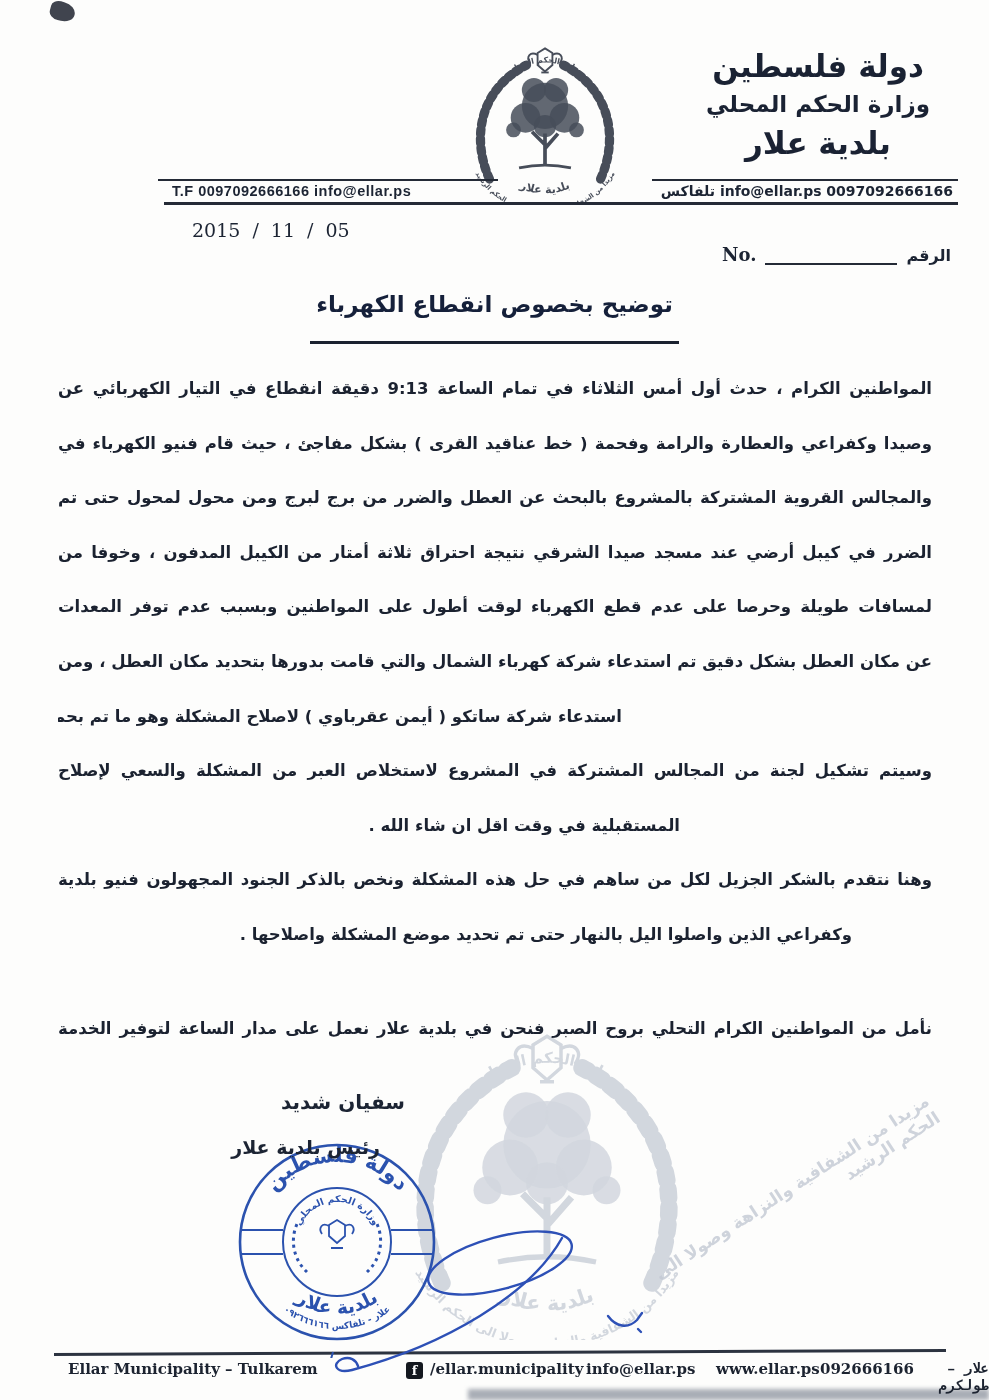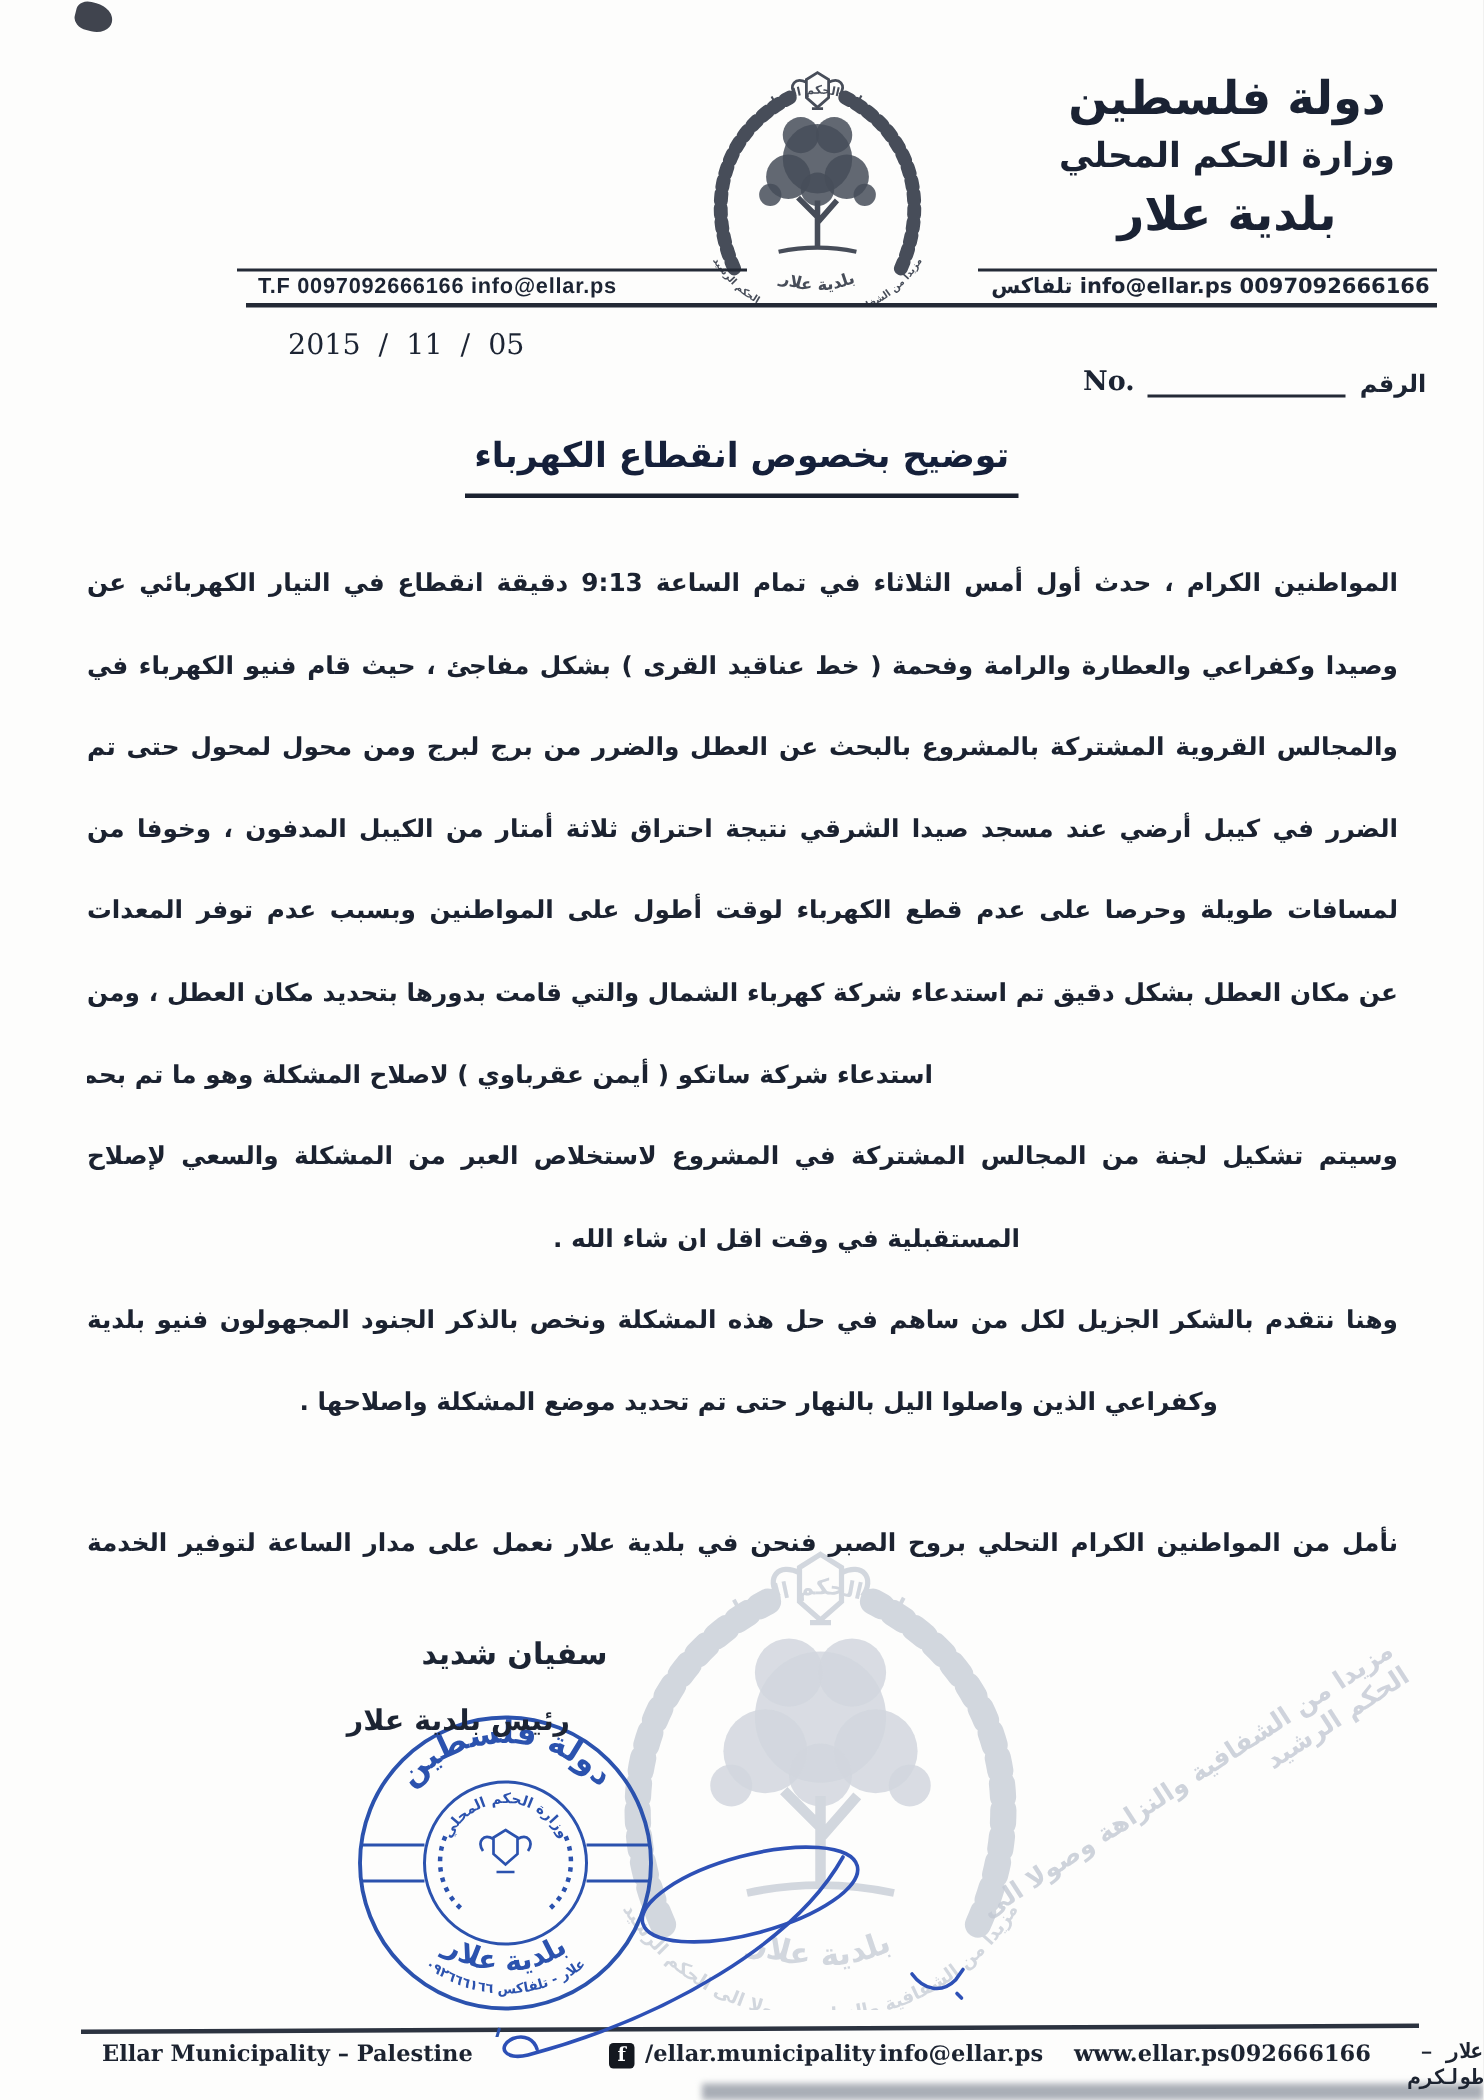--- a/index.html
+++ b/index.html
@@ -27,30 +27,30 @@
   
   .date{position:absolute;left:192px;top:219px;font-family:"DejaVu Serif",serif;
     font-weight:normal;font-size:19px;word-spacing:6px;}
   .no-row{position:absolute;left:722px;top:217px;display:flex;align-items:flex-end;gap:9px;}
   .no-en{font-family:"DejaVu Serif",serif;font-weight:bold;font-size:18px;}
   .no-blank{display:inline-block;width:132px;border-bottom:2px solid #242a36;height:20px;}
   .no-ar{font-weight:bold;font-size:16px;margin-top:29px;}
   
   .title-wrap{position:absolute;left:0;right:0;top:291px;text-align:center;z-index:6;}
   .title-wrap span{display:inline-block;font-weight:bold;font-size:23px;color:#15203a;
-    border-bottom:3px solid #1b2230;padding:0 6px 12px;}
+    border-bottom:3px solid #1b2230;padding:0 6px 24px;}
   
   .body-block{position:absolute;left:58px;top:362px;width:874px;direction:rtl;z-index:6;}
   .p4-block{position:absolute;left:58px;top:1002px;width:874px;direction:rtl;z-index:6;}
   .bline{height:54.6px;line-height:54.6px;font-size:16.5px;font-weight:bold;
     color:#1b2230;overflow:hidden;white-space:nowrap;}
   .bline.just{white-space:normal;text-align:justify;text-align-last:justify;text-justify:inter-word;}
   .bline.s1{text-align:right;margin-right:310px;}
   .bline.s2{text-align:right;margin-right:252px;}
-  .bline.s3{text-align:right;margin-right:120px;}
+  .bline.s3{text-align:right;margin-right:80px;}
   
   .sig-name{position:absolute;left:248px;top:1090px;width:190px;text-align:center;
     font-size:20px;font-weight:bold;z-index:7;}
   .sig-title{position:absolute;left:140px;top:1136px;width:240px;text-align:right;
     font-size:19px;font-weight:bold;z-index:7;}
   
   .wm-emblem{position:absolute;left:372px;top:988px;width:350px;height:352px;
     color:#b9c0cc;opacity:.62;z-index:1;}
   .wm-side{position:absolute;left:620px;top:1180px;width:340px;color:#c3c9d4;opacity:.8;
     font-size:17px;font-weight:bold;direction:rtl;transform:rotate(-33deg);z-index:1;}
@@ -204,21 +204,21 @@
 
   <svg class="sig-swoosh" viewBox="0 0 989 1400">
     <g stroke="#2d50b6" stroke-width="2.4" fill="none" stroke-linecap="round">
       <ellipse cx="500" cy="1263" rx="74" ry="26" transform="rotate(-15 500 1263)"></ellipse>
       <path d="M562,1238 C 530,1295 445,1345 352,1370 C 336,1374 331,1364 342,1359 C 350,1356 356,1360 358,1366"></path>
       <path d="M608,1316 c 8,11 20,13 29,4 l 5,-7 m -4,16 l 3,3"></path>
     </g>
   </svg>
 
   <div class="f-line"></div>
-  <div class="footer-item" style="left:68px">Ellar Municipality – Palestine</div>
+  <div class="footer-item" style="left:68px">Ellar Municipality – Tulkarem</div>
   <div class="fb-icon">f</div>
   <div class="footer-item" style="left:430px">/ellar.municipality</div>
   <div class="footer-item" style="left:586px">info@ellar.ps</div>
   <div class="footer-item" style="left:716px">www.ellar.ps</div>
   <div class="footer-item" style="left:820px">092666166</div>
   <div class="footer-item footer-ar" style="left:893px">علار – طولكرم</div>
 
 </div>
 
 </body></html>

